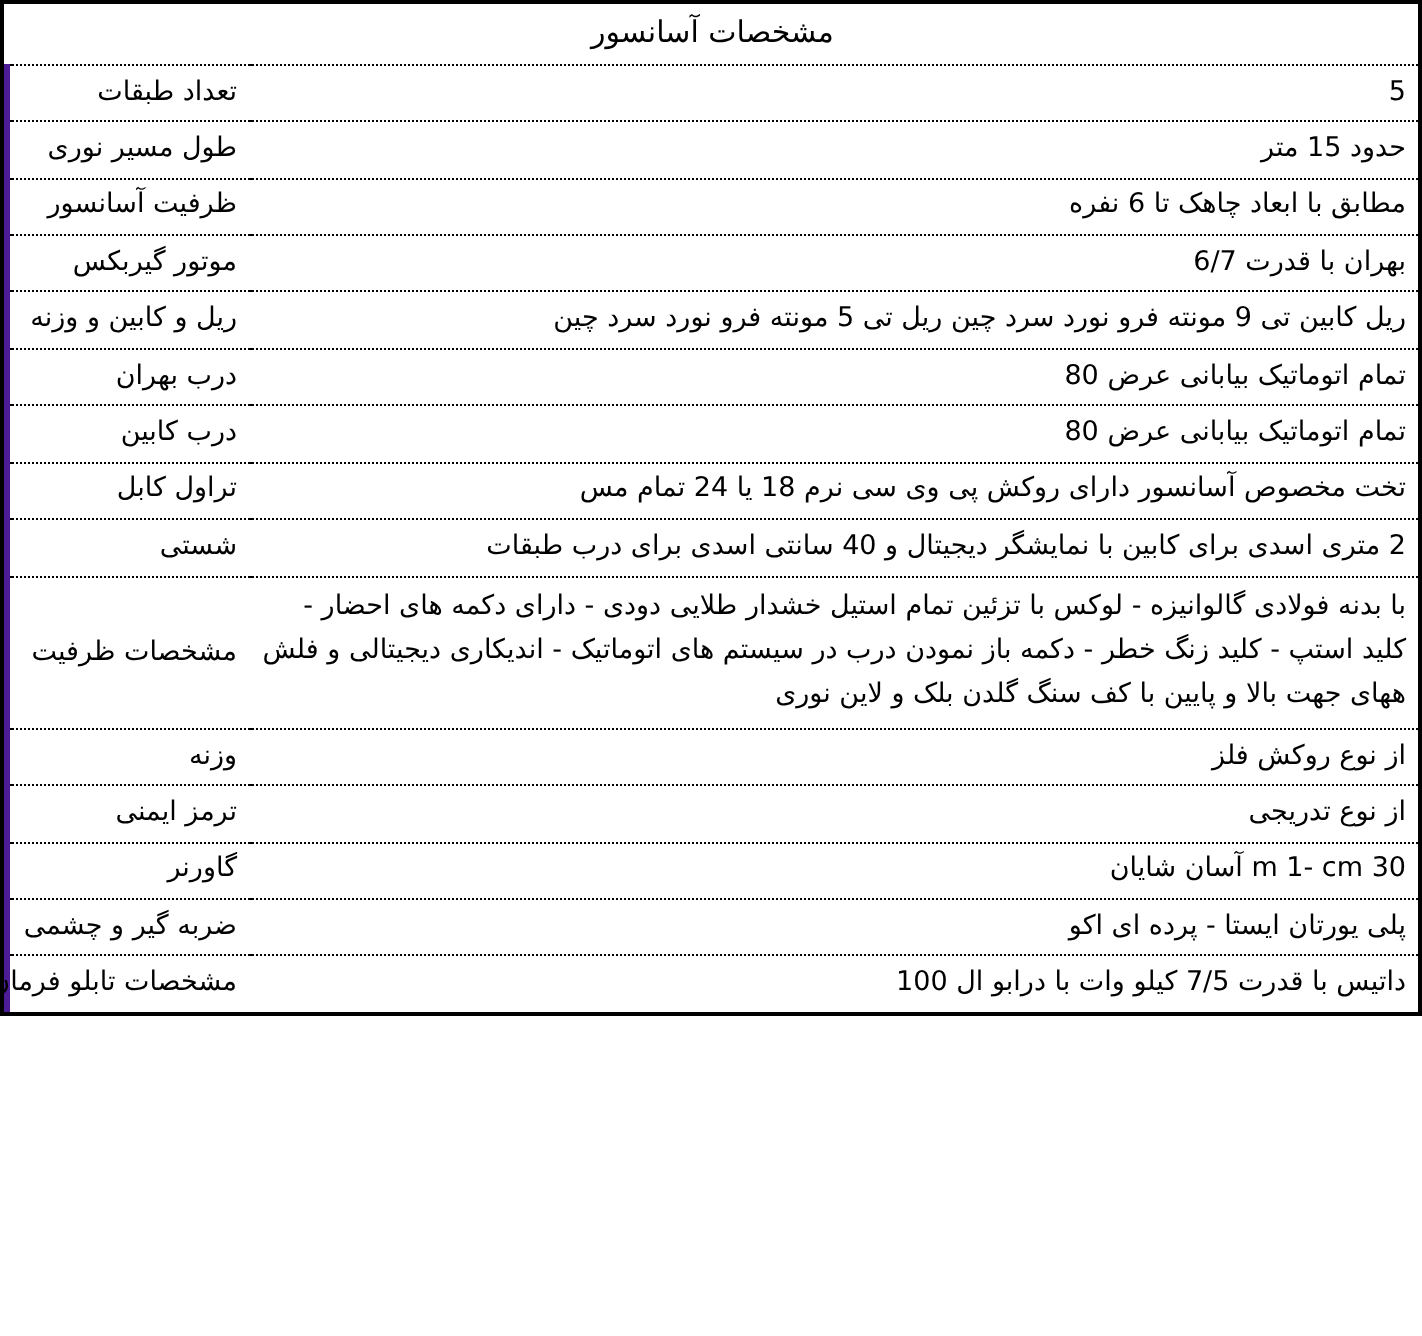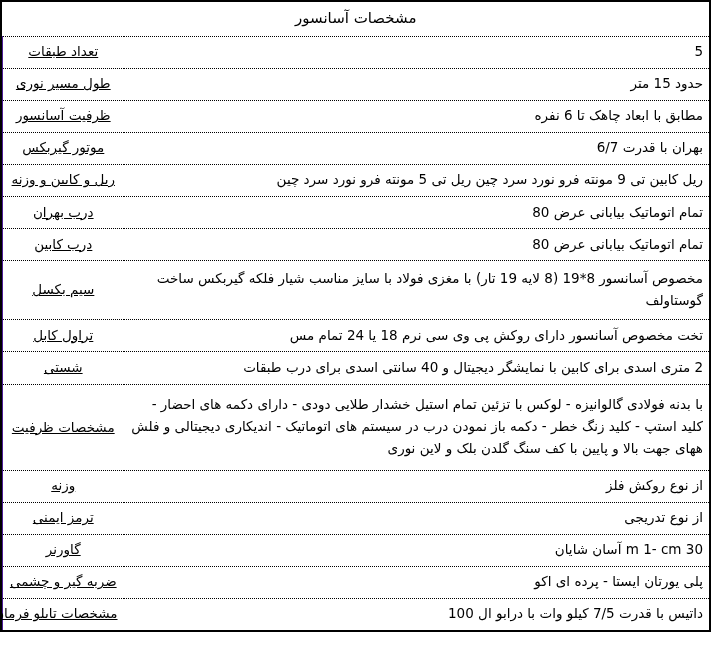--- a/index.html
+++ b/index.html
@@ -12,21 +12,21 @@
     width: 711px;
     height: 668px;
     font-family: "DejaVu Sans", "Liberation Sans", sans-serif;
     color: #000000;
     direction: rtl;
     overflow: hidden;
   }
 
   #spec-sheet {
     width: 711px;
-    height: 632px;
+    height: 508px;
     box-sizing: border-box;
     border: 2px solid #000000;
     background: #ffffff;
   }
 
   table.spec-table {
     width: 100%;
     height: 100%;
     border-collapse: collapse;
     table-layout: fixed;
@@ -53,27 +53,26 @@
     font-size: 13.5px;
     line-height: 1.55;
     vertical-align: middle;
   }
 
   tr.spec-row:last-child > td {
     border-bottom: none;
   }
 
   td.cell-label {
-    text-align: center;
-    border-left: 1px solid #4c1d95;
+    text-align: right;
+    border-left: 3px solid #4c1d95;
     white-space: nowrap;
     padding-right: 4px;
     padding-left: 2px;
     font-size: 13.5px;
-    text-decoration: underline;
   }
 
   td.cell-value {
     text-align: right;
     padding-right: 8px;
     word-wrap: break-word;
     overflow-wrap: break-word;
   }
 
   td.cell-value .val-text {
@@ -133,26 +132,20 @@
             <span class="val-text">تمام اتوماتیک بیابانی عرض 80</span>
           </td>
           <td class="cell-label"><span class="lab-text">درب بهران</span></td>
         </tr>
         <tr class="spec-row">
           <td class="cell-value">
             <span class="val-text">تمام اتوماتیک بیابانی عرض 80</span>
           </td>
           <td class="cell-label"><span class="lab-text">درب کابین</span></td>
         </tr>
-        <tr class="spec-row tall">
-          <td class="cell-value">
-            <span class="val-text">مخصوص آسانسور 8*19 (8 لایه 19 تار) با مغزی فولاد با سایز مناسب شیار فلکه گیربکس ساخت گوستاولف</span>
-          </td>
-          <td class="cell-label"><span class="lab-text">سیم بکسل</span></td>
-        </tr>
         <tr class="spec-row">
           <td class="cell-value">
             <span class="val-text">تخت مخصوص آسانسور دارای روکش پی وی سی نرم 18 یا 24 تمام مس</span>
           </td>
           <td class="cell-label"><span class="lab-text">تراول کابل</span></td>
         </tr>
         <tr class="spec-row tall">
           <td class="cell-value">
             <span class="val-text">2 متری اسدی برای کابین با نمایشگر دیجیتال و 40 سانتی اسدی برای درب طبقات</span>
           </td>

